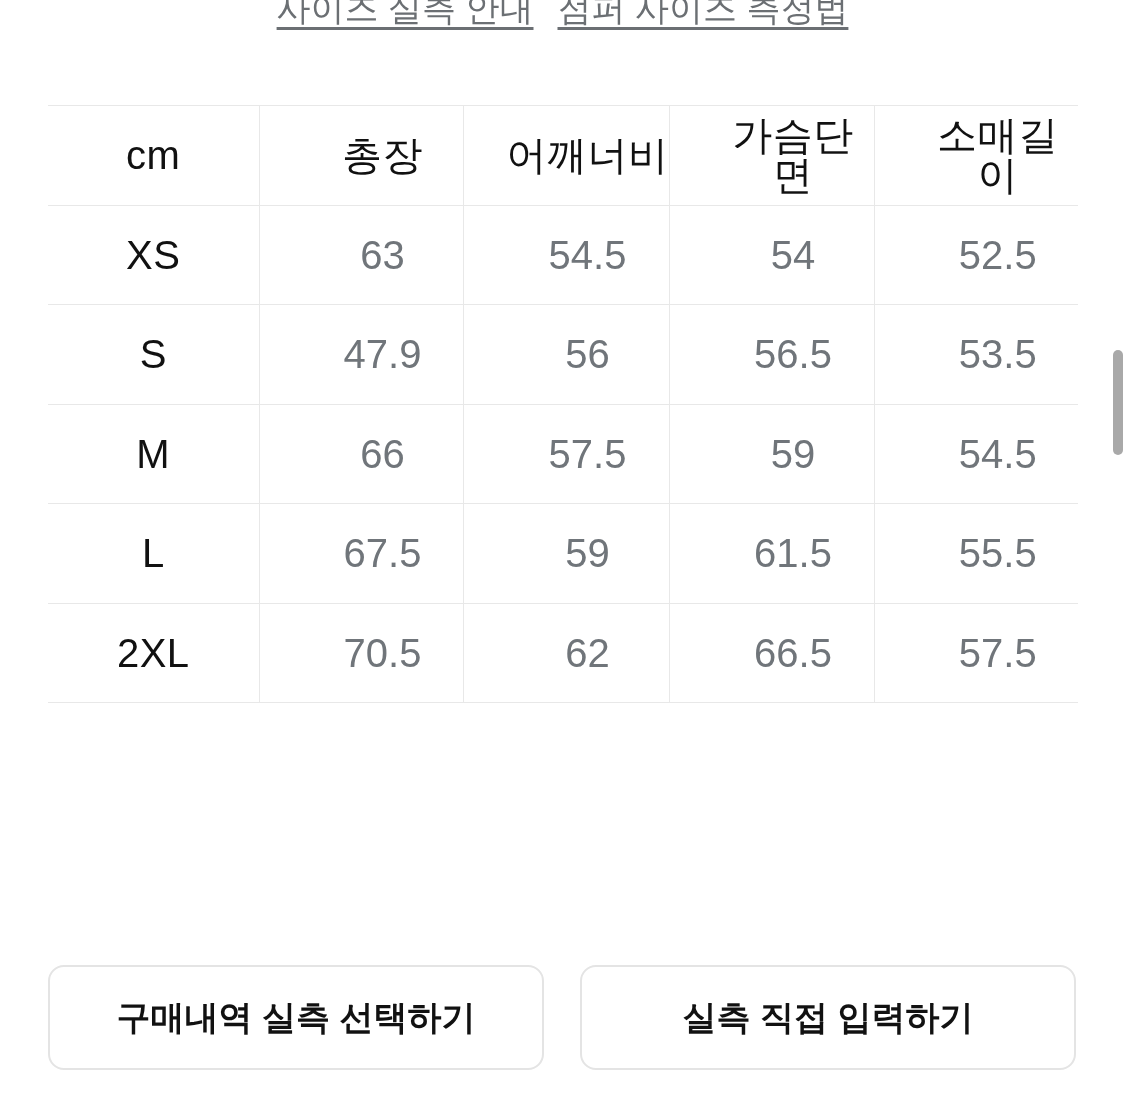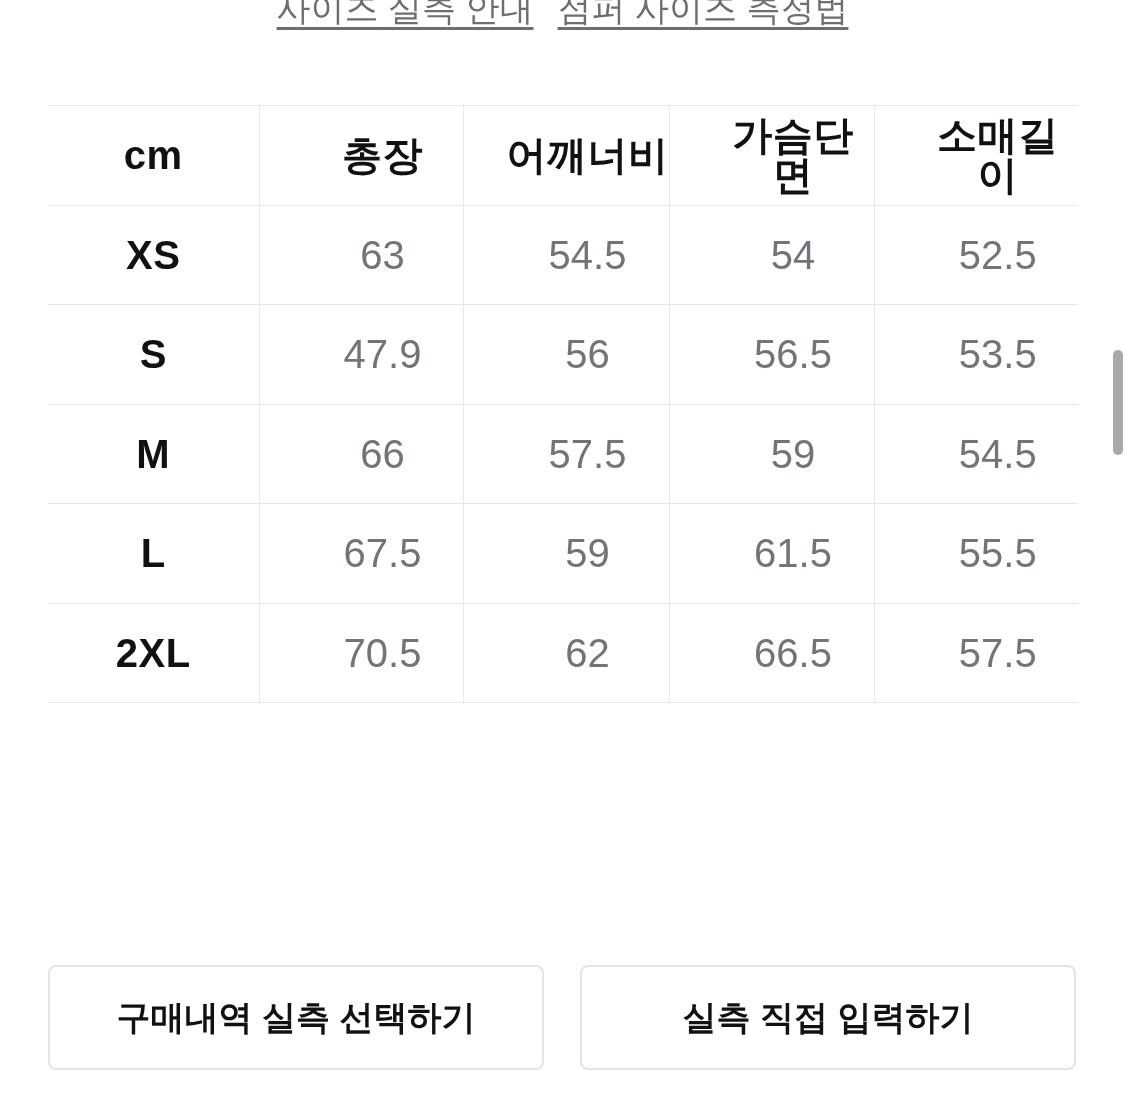--- a/index.html
+++ b/index.html
@@ -25,32 +25,32 @@
     border-collapse:collapse; table-layout:fixed;
   }
   .size-table tr { height:99.5px; }
   .size-table td {
     border-bottom:1.5px solid #e8e8e8;
     text-align:center; vertical-align:middle; padding:0;
     font-size:40px; line-height:1; overflow:hidden;
   }
   .size-table tr:first-child td { border-top:1.5px solid #e8e8e8; }
   .size-table td + td { border-left:1.5px solid #e8e8e8;padding-left:43px; }
-  .cell-strong { color:#111111; font-weight:700; letter-spacing:0.5px; }
+  .cell-strong { color:#111111; font-weight:400; letter-spacing:0.5px; }
   .cell-value  { color:#70757a; font-weight:400; }
   .cell-placeholder { color:#85898d; font-weight:400; }
 
   
   .actions {
     position:absolute; top:965px; left:48px; width:1028px; height:105px;
     display:flex; gap:36px;
   }
   .action-btn {
     flex:1; height:105px; background:#ffffff;
-    border:2px solid #e4e4e4; border-radius:8px;
+    border:2px solid #e4e4e4; border-radius:16px;
     font-family:inherit; font-size:34px; font-weight:600; color:#111111;
     cursor:pointer; padding:0;
   }
 
   
   .scroll-thumb {
     position:absolute; left:1113px; top:350px; width:10px; height:105px;
     background:#a9a9a9; border-radius:5px;
   }
 </style>

